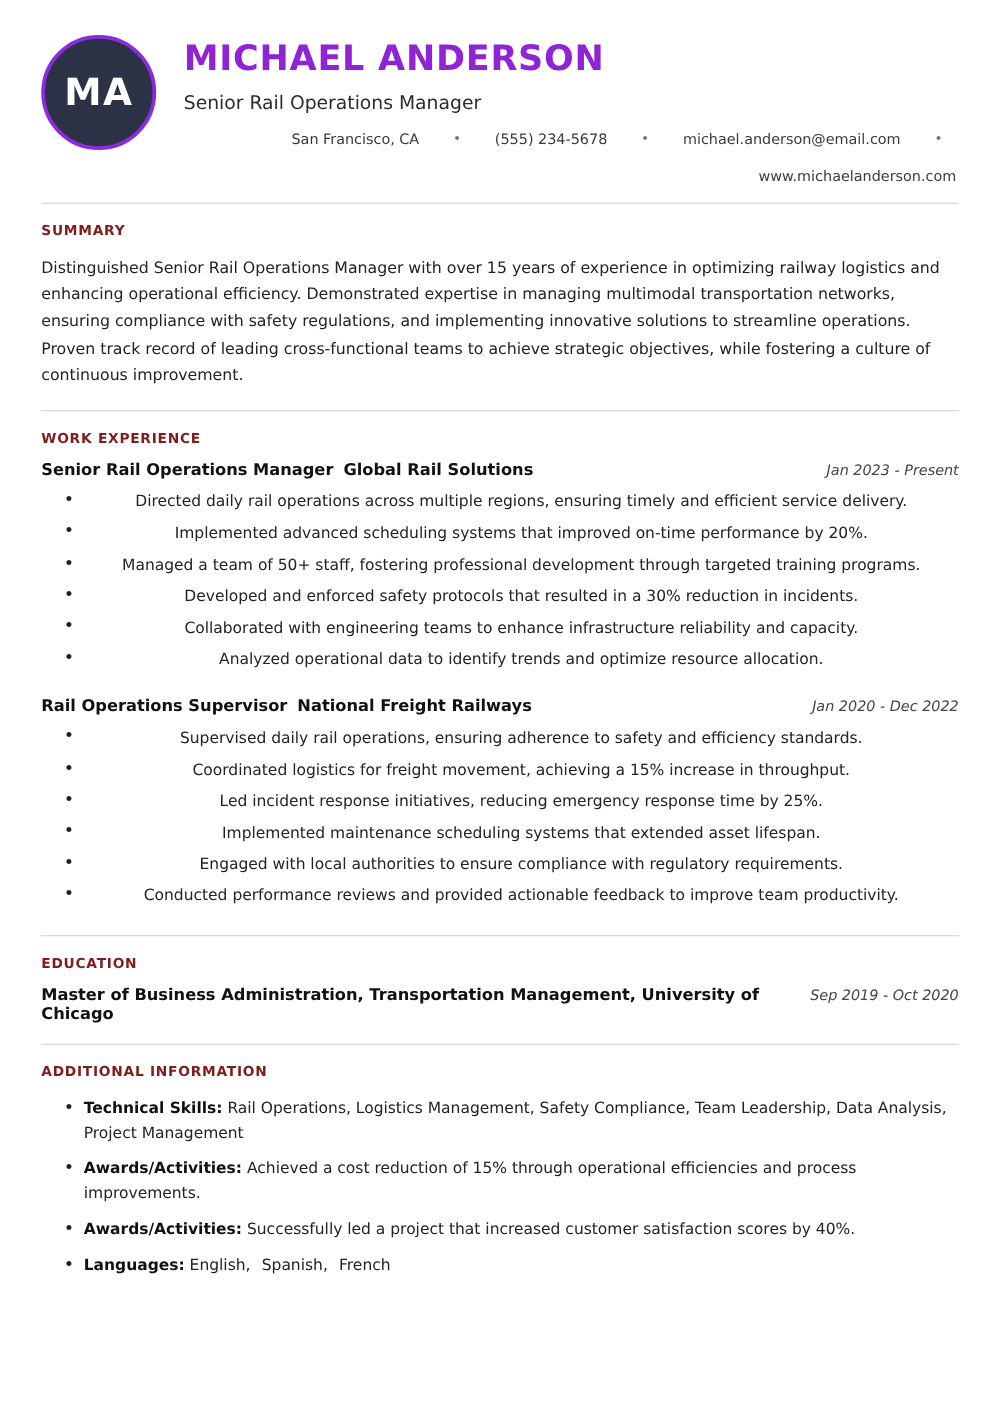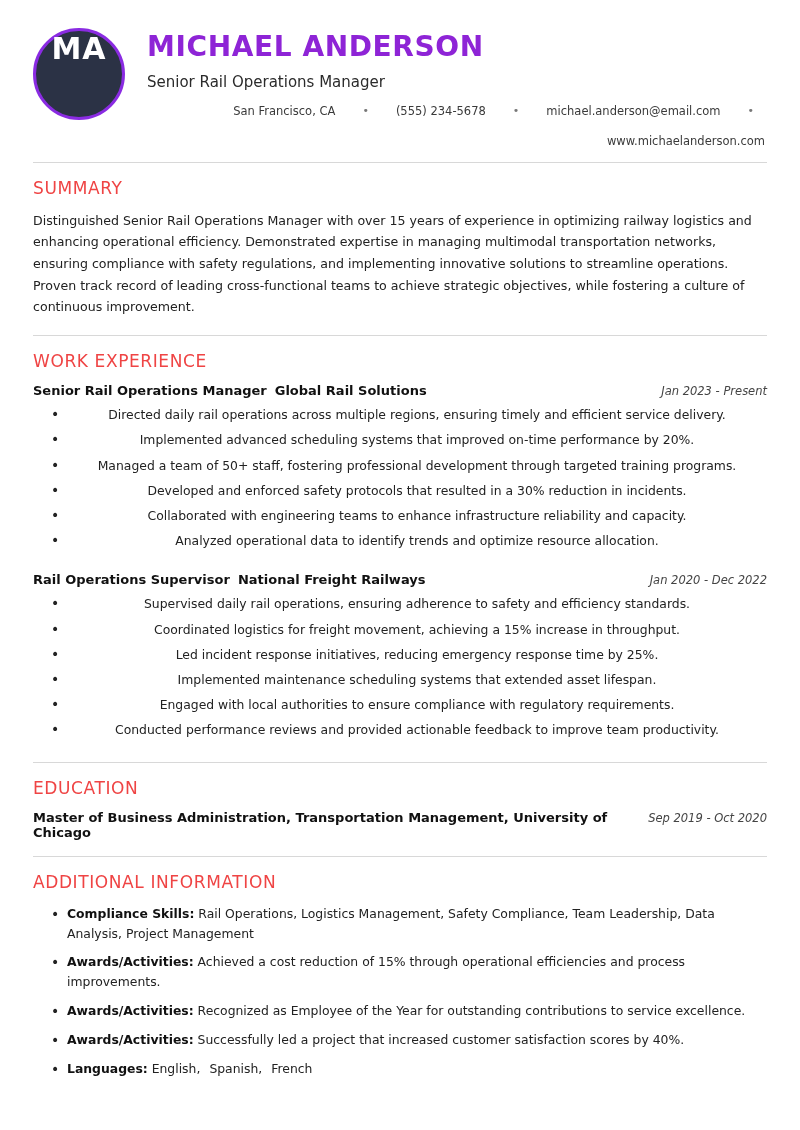--- a/index.html
+++ b/index.html
@@ -31,20 +31,21 @@
   }
   .avatar {
     width: 92px;
     height: 92px;
     border-radius: 50%;
     background: #2b3245;
     border: 3px solid #8a2be2;
     box-sizing: border-box;
     color: #ffffff;
     display: flex;
+    align-items: center;
     justify-content: center;
     font-size: 30px;
     font-weight: bold;
     letter-spacing: 1px;
     flex: 0 0 auto;
     margin-top: 2px;
   }
   .header-text {
     flex: 1 1 auto;
     padding-left: 22px;
@@ -83,23 +84,23 @@
 
   hr.rule {
     border: none;
     border-top: 1px solid #d8d8d8;
     margin: 0;
   }
 
   
   .section { padding-top: 15px; }
   .section-title {
-    font-size: 17px;
-    font-weight: normal;
-    color: #ef4444;
+    font-size: 11px;
+    font-weight: bold;
+    color: #7f1d1d;
     letter-spacing: 0.6px;
     margin: 0 0 12px 0;
   }
 
   .summary-text {
     font-size: 12.6px;
     line-height: 1.72;
     color: #222;
     margin: 0 0 17px 0;
     text-align: left;
@@ -272,30 +273,26 @@
       <div class="edu-dates">Sep 2019 - Oct 2020</div>
     </div>
   </div>
 
   <hr class="rule">
 
   <div class="section">
     <div class="section-title">ADDITIONAL INFORMATION</div>
     <ul class="info">
       <li>
-        <span class="lbl">Compliance Skills:</span>
+        <span class="lbl">Technical Skills:</span>
         <span>Rail Operations, Logistics Management, Safety Compliance, Team Leadership, Data Analysis, Project Management</span>
       </li>
       <li>
         <span class="lbl">Awards/Activities:</span>
         <span>Achieved a cost reduction of 15% through operational efficiencies and process improvements.</span>
-      </li>
-      <li>
-        <span class="lbl">Awards/Activities:</span>
-        <span>Recognized as Employee of the Year for outstanding contributions to service excellence.</span>
       </li>
       <li>
         <span class="lbl">Awards/Activities:</span>
         <span>Successfully led a project that increased customer satisfaction scores by 40%.</span>
       </li>
       <li>
         <span class="lbl">Languages:</span>
         <span class="lang-list">
           <span>English,</span><span>Spanish,</span><span>French</span>
         </span>

